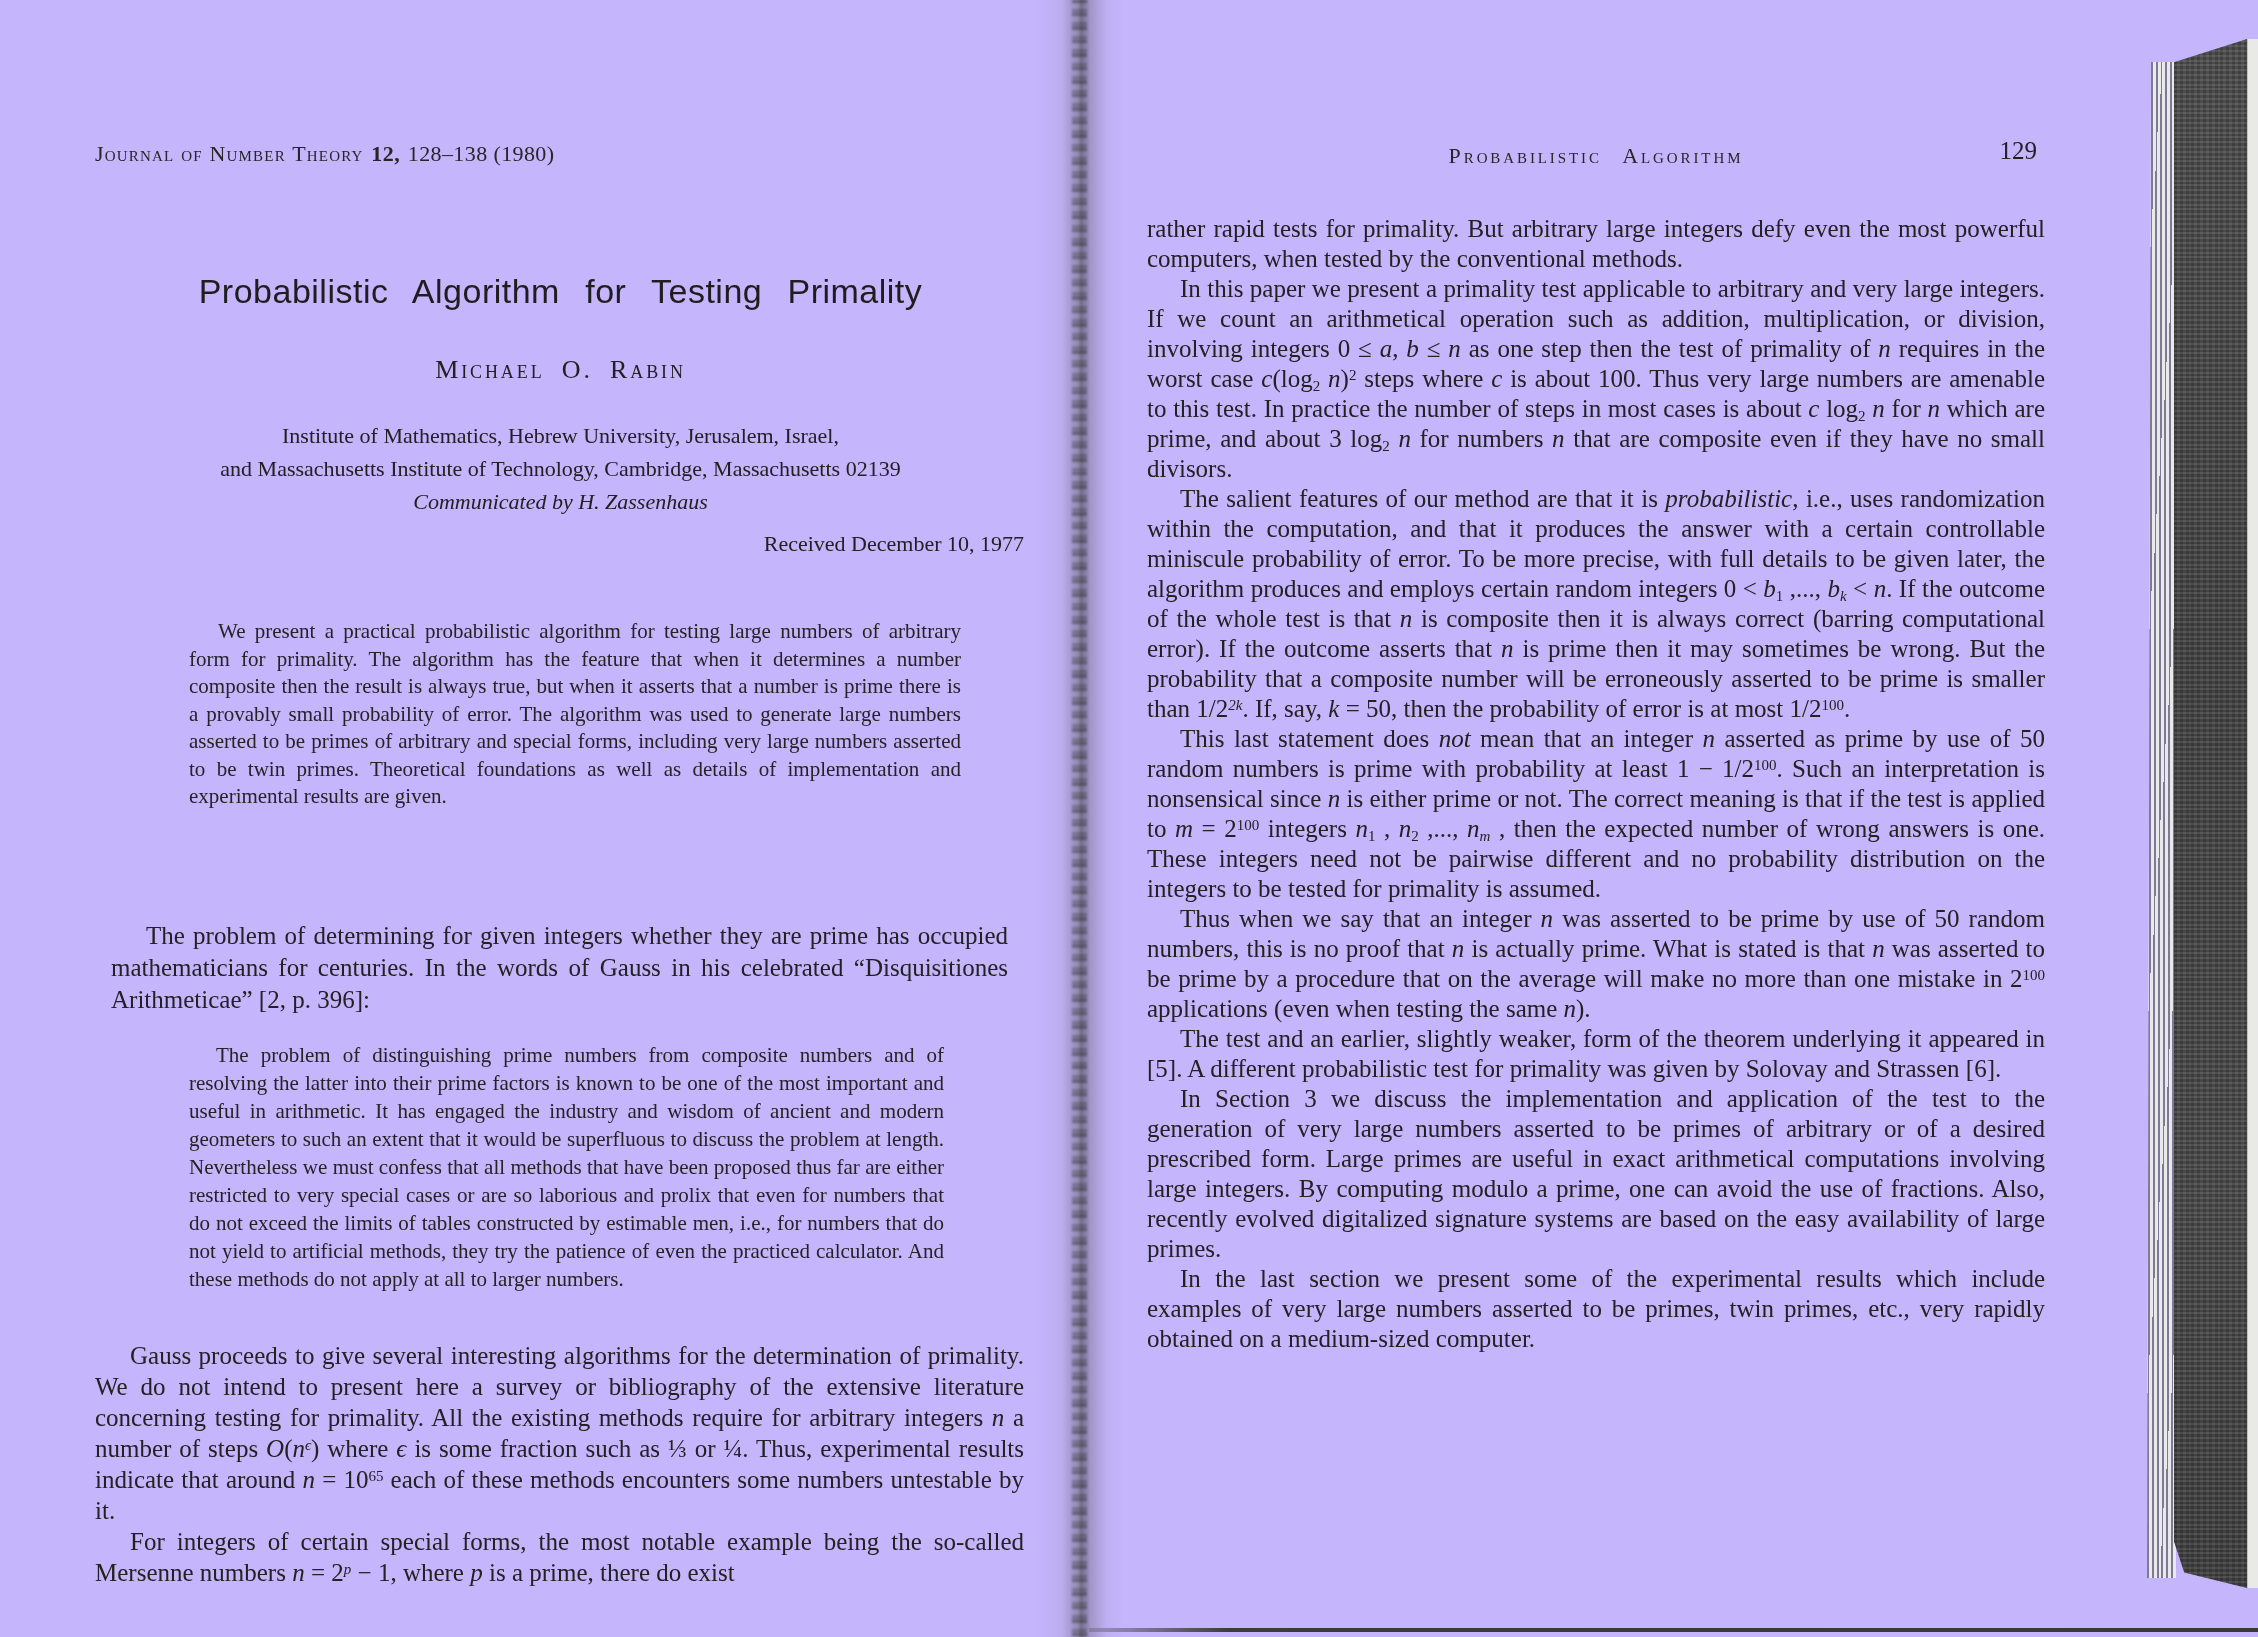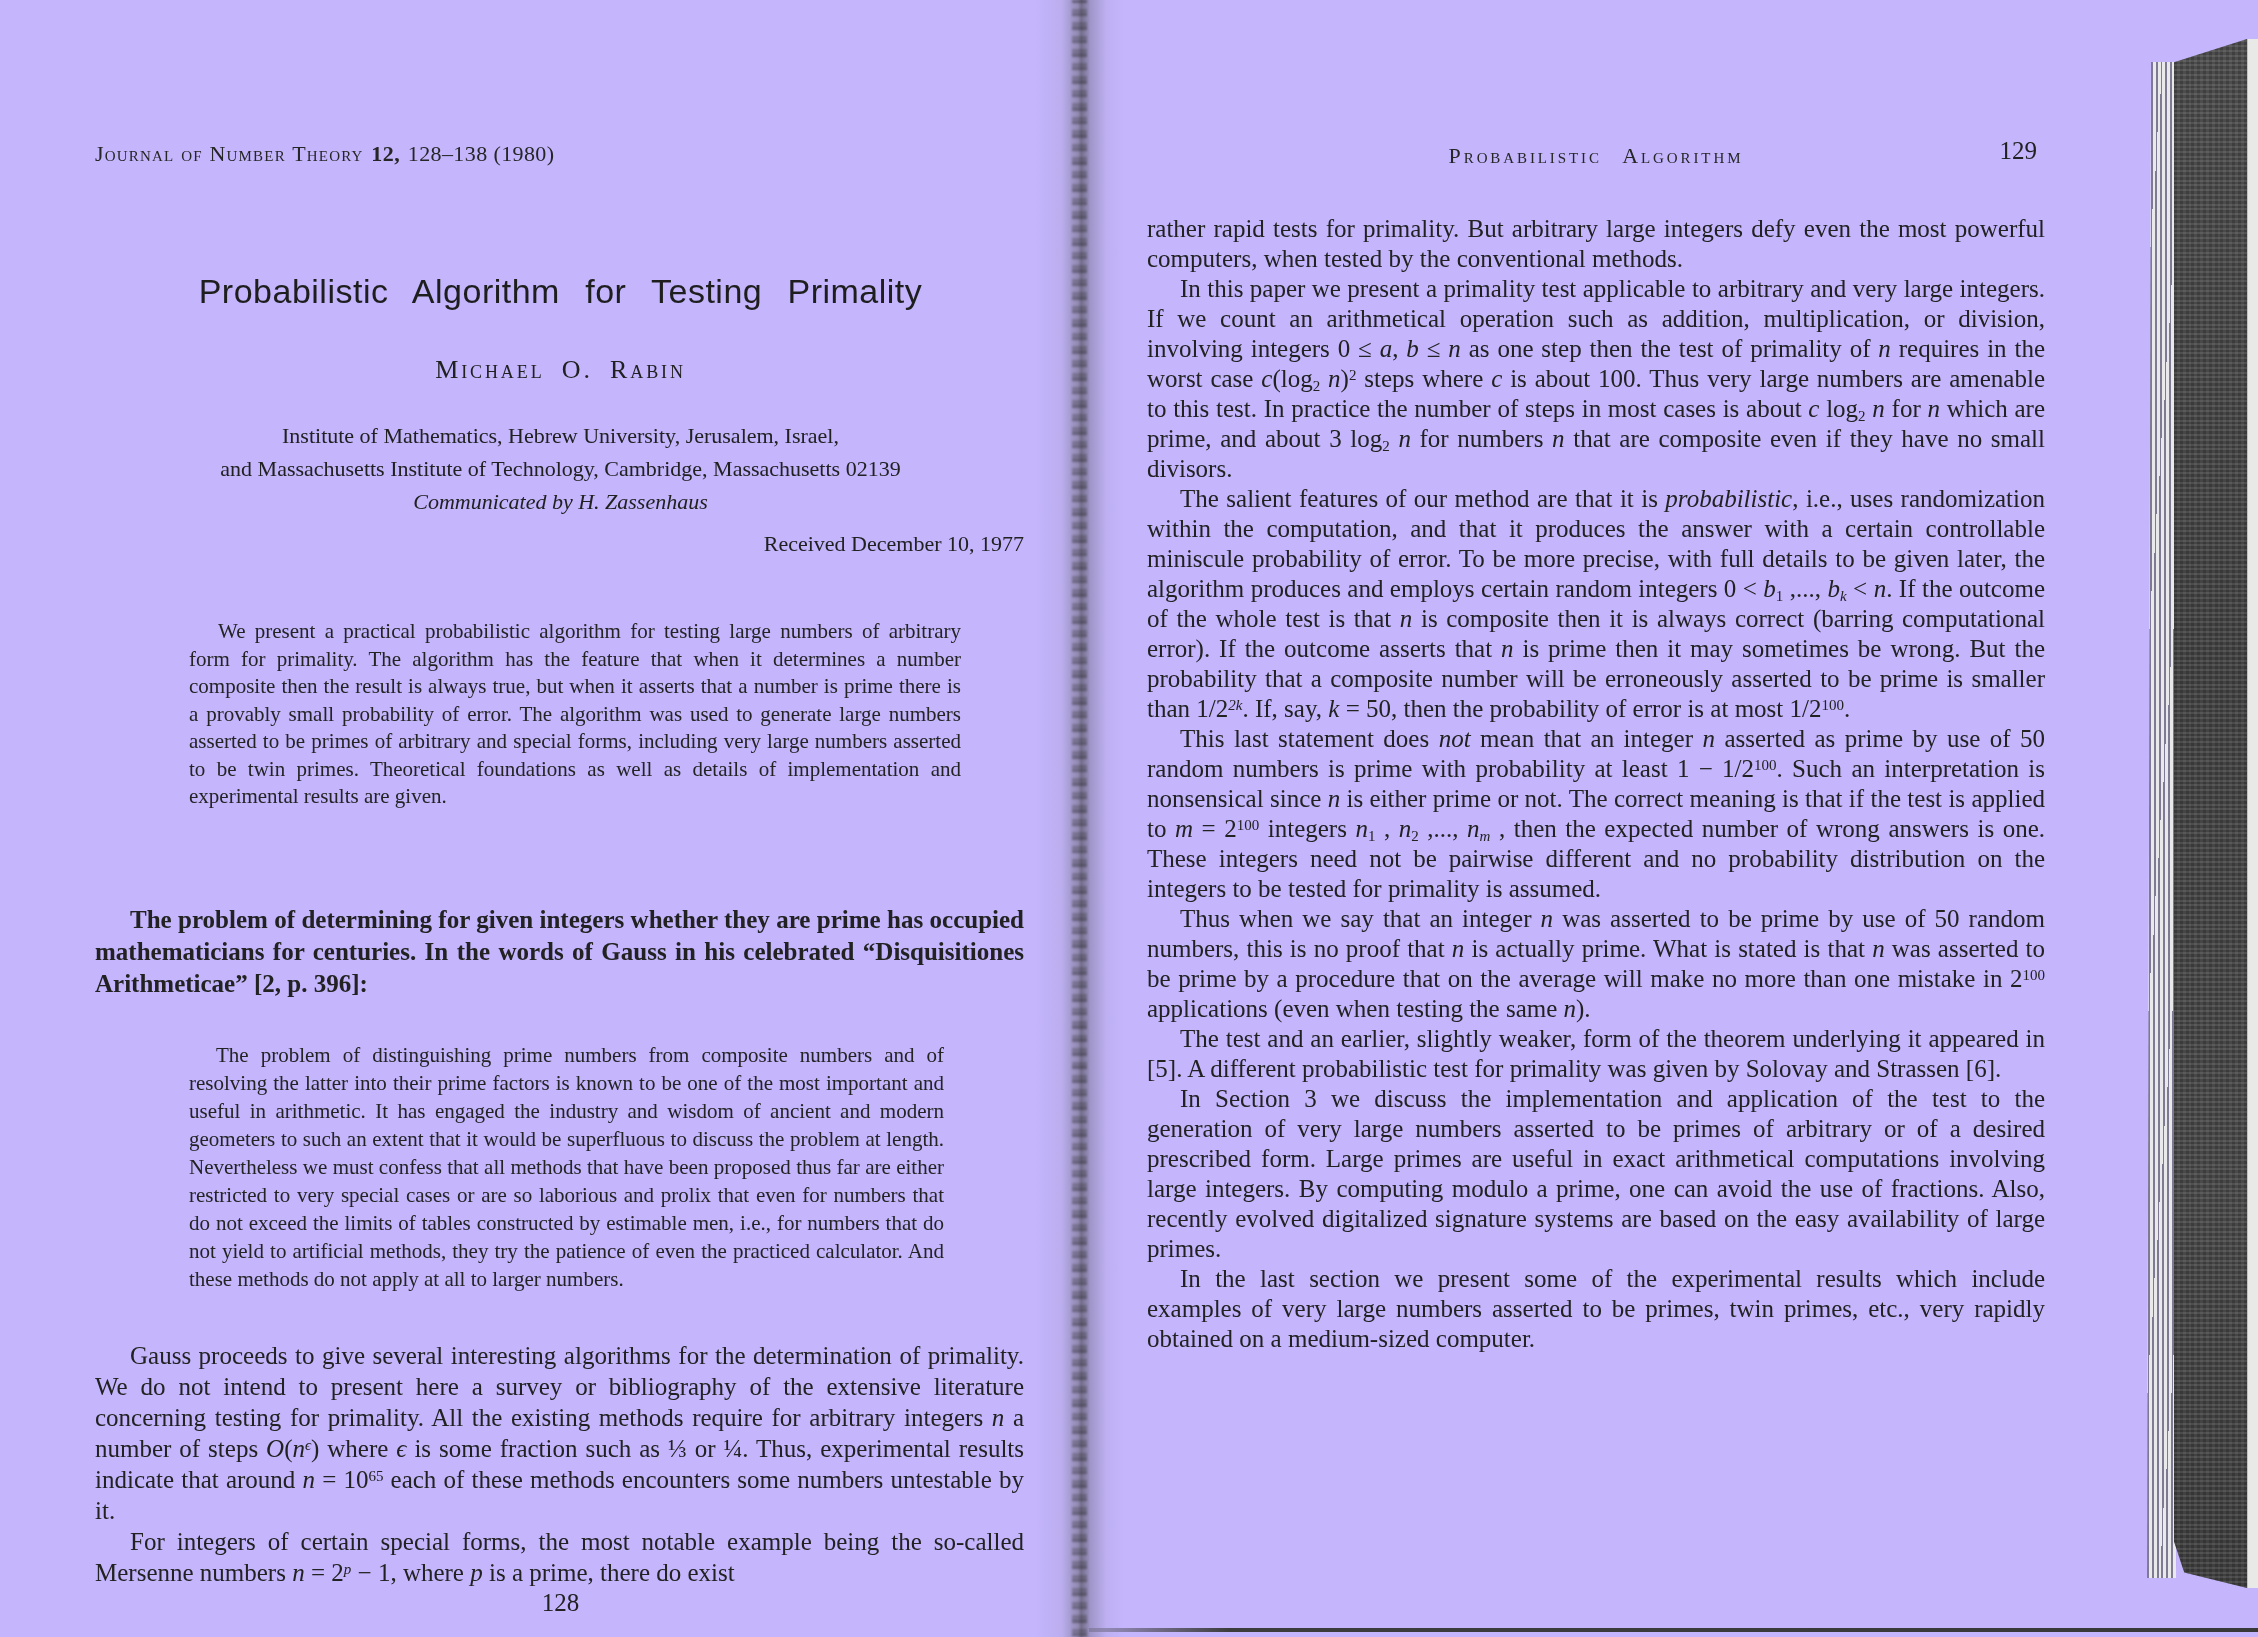--- a/index.html
+++ b/index.html
@@ -28,21 +28,21 @@
   .affil{left:97px;top:419px;width:927px;text-align:center;font-size:22px;line-height:33px;}
   .affil2{top:452px;}
   .communicated{left:97px;top:489px;width:927px;text-align:center;font-style:italic;font-size:22px;}
   .received{left:97px;top:531px;width:927px;text-align:right;font-size:22px;}
   .abstract{
     left:189px;top:618px;width:772px;
     font-size:21px;line-height:27.5px;text-align:justify;text-indent:29px;color:#242424;
   }
   .body-block{font-size:25px;text-align:justify;color:#222;}
   .intro-para{left:95px;top:904px;width:929px;line-height:32px;}
-  .intro-para p{margin:0;text-indent:35px;font-weight:bold;}
+  .intro-para p{margin:16px;text-indent:35px;}
   .gauss-quote{
     left:189px;top:1041px;width:755px;
     font-size:21px;line-height:28px;text-align:justify;text-indent:27px;color:#242424;
   }
   .lower-left{left:95px;top:1340px;width:929px;line-height:31px;}
   .lower-left p{margin:0;text-indent:35px;}
   .page-num-left{left:97px;top:1589px;width:927px;text-align:center;font-size:25px;}
   
   .running-head{left:1147px;top:143px;width:898px;text-align:center;
     font-size:22px;font-variant:small-caps;letter-spacing:2.9px;word-spacing:.6em;color:#262626;}
@@ -119,21 +119,20 @@
     <p>The problem of determining for given integers whether they are prime has occupied mathematicians for centuries. In the words of Gauss in his celebrated “Disquisitiones Arithmeticae” [2, p. 396]:</p>
   </div>
 
   <div class="abs gauss-quote">The problem of distinguishing prime numbers from composite numbers and of resolving the latter into their prime factors is known to be one of the most important and useful in arithmetic. It has engaged the industry and wisdom of ancient and modern geometers to such an extent that it would be superfluous to discuss the problem at length. Nevertheless we must confess that all methods that have been proposed thus far are either restricted to very special cases or are so laborious and prolix that even for numbers that do not exceed the limits of tables constructed by estimable men, i.e., for numbers that do not yield to artificial methods, they try the patience of even the practiced calculator. And these methods do not apply at all to larger numbers.</div>
 
   <div class="abs body-block lower-left">
     <p>Gauss proceeds to give several interesting algorithms for the determination of primality. We do not intend to present here a survey or bibliography of the extensive literature concerning testing for primality. All the existing methods require for arbitrary integers <i>n</i> a number of steps <i>O</i>(<i>n</i><sup style="font-style: italic;">ϵ</sup>) where <i>ϵ</i> is some fraction such as ⅓ or ¼. Thus, experimental results indicate that around <i>n</i> = 10<sup>65</sup> each of these methods encounters some numbers untestable by it.</p>
     <p>For integers of certain special forms, the most notable example being the so-called Mersenne numbers <i>n</i> = 2<sup style="font-style: italic;">p</sup> − 1, where <i>p</i> is a prime, there do exist</p>
   </div>
 
-  <div class="abs page-num-left">128</div>
 
   <div class="abs running-head">Probabilistic Algorithm</div>
   <div class="abs page-num-right">129</div>
 
   <div class="abs body-block right-col">
     <p class="no-indent">rather rapid tests for primality. But arbitrary large integers defy even the most powerful computers, when tested by the conventional methods.</p>
     <p>In this paper we present a primality test applicable to arbitrary and very large integers. If we count an arithmetical operation such as addition, multiplication, or division, involving integers 0 ≤ <i>a</i>, <i>b</i> ≤ <i>n</i> as one step then the test of primality of <i>n</i> requires in the worst case <i>c</i>(log<sub>2</sub> <i>n</i>)<sup>2</sup> steps where <i>c</i> is about 100. Thus very large numbers are amenable to this test. In practice the number of steps in most cases is about <i>c</i> log<sub>2</sub> <i>n</i> for <i>n</i> which are prime, and about 3 log<sub>2</sub> <i>n</i> for numbers <i>n</i> that are composite even if they have no small divisors.</p>
     <p>The salient features of our method are that it is <i>probabilistic</i>, i.e., uses randomization within the computation, and that it produces the answer with a certain controllable miniscule probability of error. To be more precise, with full details to be given later, the algorithm produces and employs certain random integers 0 &lt; <i>b</i><sub>1</sub> ,..., <i>b</i><sub style="font-style: italic;">k</sub> &lt; <i>n</i>. If the outcome of the whole test is that <i>n</i> is composite then it is always correct (barring computational error). If the outcome asserts that <i>n</i> is prime then it may sometimes be wrong. But the probability that a composite number will be erroneously asserted to be prime is smaller than 1/2<sup style="font-style: italic;">2k</sup>. If, say, <i>k</i> = 50, then the probability of error is at most 1/2<sup>100</sup>.</p>
     <p>This last statement does <i>not</i> mean that an integer <i>n</i> asserted as prime by use of 50 random numbers is prime with probability at least 1 − 1/2<sup>100</sup>. Such an interpretation is nonsensical since <i>n</i> is either prime or not. The correct meaning is that if the test is applied to <i>m</i> = 2<sup>100</sup> integers <i>n</i><sub>1</sub> , <i>n</i><sub>2</sub> ,..., <i>n</i><sub style="font-style: italic;">m</sub> , then the expected number of wrong answers is one. These integers need not be pairwise different and no probability distribution on the integers to be tested for primality is assumed.</p>
     <p>Thus when we say that an integer <i>n</i> was asserted to be prime by use of 50 random numbers, this is no proof that <i>n</i> is actually prime. What is stated is that <i>n</i> was asserted to be prime by a procedure that on the average will make no more than one mistake in 2<sup>100</sup> applications (even when testing the same <i>n</i>).</p>

